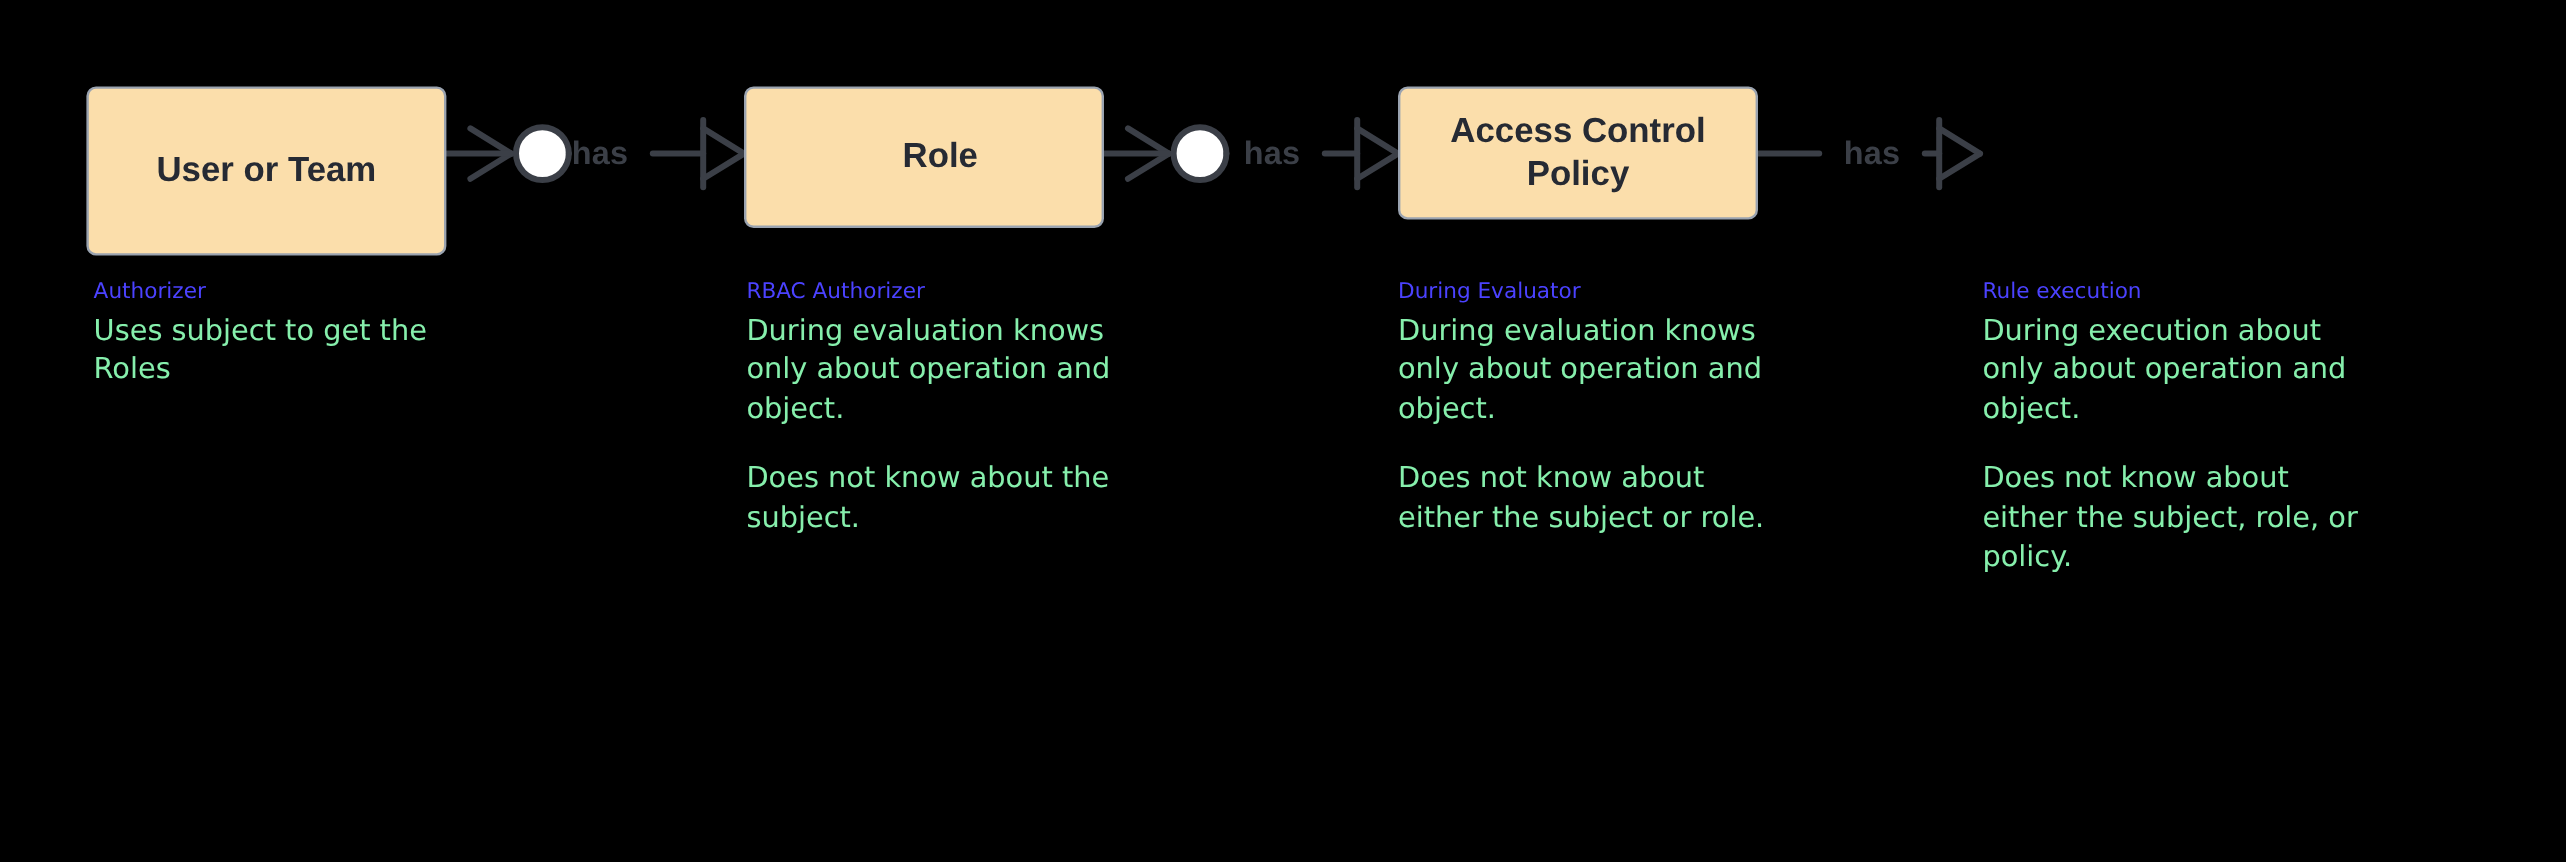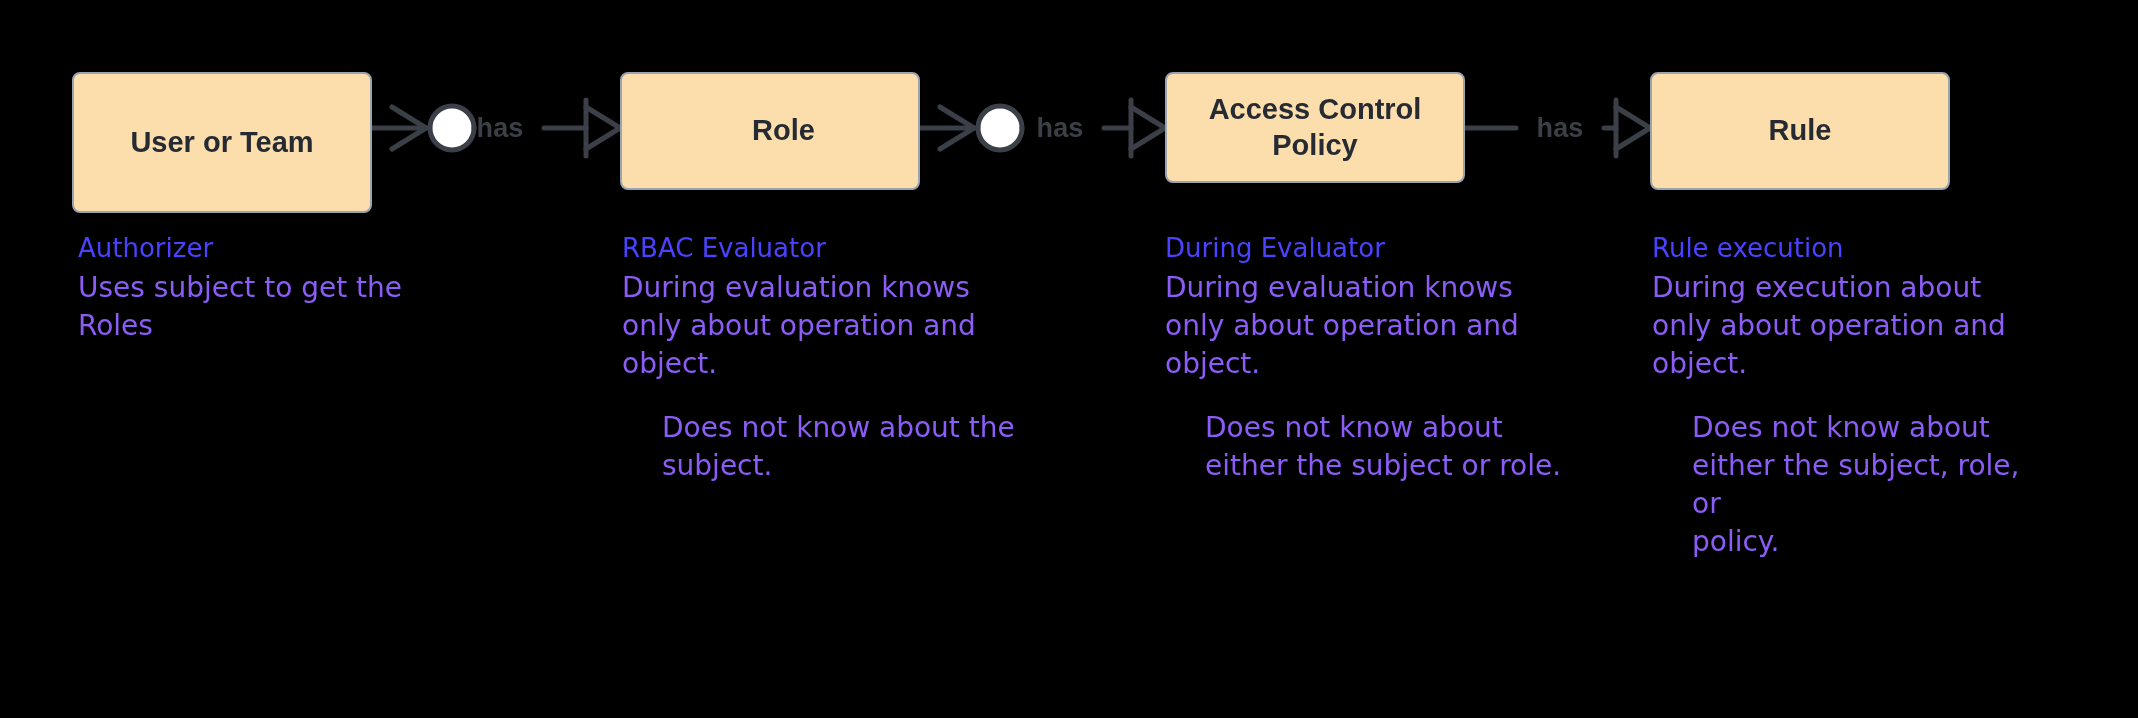--- a/index.html
+++ b/index.html
@@ -73,36 +73,35 @@
   }
 
   
   .note {
     position: absolute;
     box-sizing: border-box;
   }
   .note-title {
     color: #4b42ff;
     font-family: "DejaVu Sans", sans-serif;
-    font-size: 26px;
+    font-size: 18px;
     line-height: 1.25;
     margin: 0 0 4px 0;
     white-space: nowrap;
   }
   .note-body {
-    color: #8b5cf6;
+    color: #86efac;
     font-family: "DejaVu Sans", sans-serif;
-    font-size: 28px;
+    font-size: 24px;
     line-height: 1.36;
     margin: 0;
     white-space: pre-line;
   }
   .note-body + .note-body {
     margin-top: 26px;
-    margin-left: 40px;
   }
 </style>
 </head>
 <body>
 
 <div id="canvas">
   <svg id="connectors" viewBox="0 0 2138 718" width="2138" height="718">
       <line x1="426" y1="128" x2="392" y2="107" stroke="#3b3f47" fill="none" stroke-width="5" stroke-linecap="round"></line>
       <line x1="426" y1="128" x2="392" y2="149" stroke="#3b3f47" fill="none" stroke-width="5" stroke-linecap="round"></line>
       <line x1="372" y1="128" x2="426" y2="128" stroke="#3b3f47" fill="none" stroke-width="5" stroke-linecap="round"></line>
@@ -130,33 +129,30 @@
 <div class="entity" style="left: 72px; top: 72px; width: 300px; height: 141px;">
       <span class="entity-label">User or Team</span>
     </div>
     <div class="entity" style="left: 620px; top: 72px; width: 300px; height: 118px; padding-left: 37px;">
       <span class="entity-label">Role</span>
     </div>
     <div class="entity" style="left: 1165px; top: 72px; width: 300px; height: 111px;">
       <span class="entity-label">Access Control
 Policy</span>
     </div>
-    <div class="entity" style="left: 1650px; top: 72px; width: 300px; height: 118px;">
-      <span class="entity-label">Rule</span>
-    </div>
     <div class="rel-label" style="left: 500px; top: 128px;">has</div>
     <div class="rel-label" style="left: 1060px; top: 128px;">has</div>
     <div class="rel-label" style="left: 1560px; top: 128px;">has</div>
     <div class="note" style="left: 78px; top: 232px; width: 370px;">
       <div class="note-title">Authorizer</div>
       <p class="note-body">Uses subject to get the
 Roles</p>
     </div>
     <div class="note" style="left: 622px; top: 232px; width: 400px;">
-      <div class="note-title">RBAC Evaluator</div>
+      <div class="note-title">RBAC Authorizer</div>
       <p class="note-body">During evaluation knows
 only about  operation and
 object.</p>
       <p class="note-body">Does not know about the
 subject.</p>
     </div>
     <div class="note" style="left: 1165px; top: 232px; width: 400px;">
       <div class="note-title">During Evaluator</div>
       <p class="note-body">During evaluation knows
 only about  operation and

